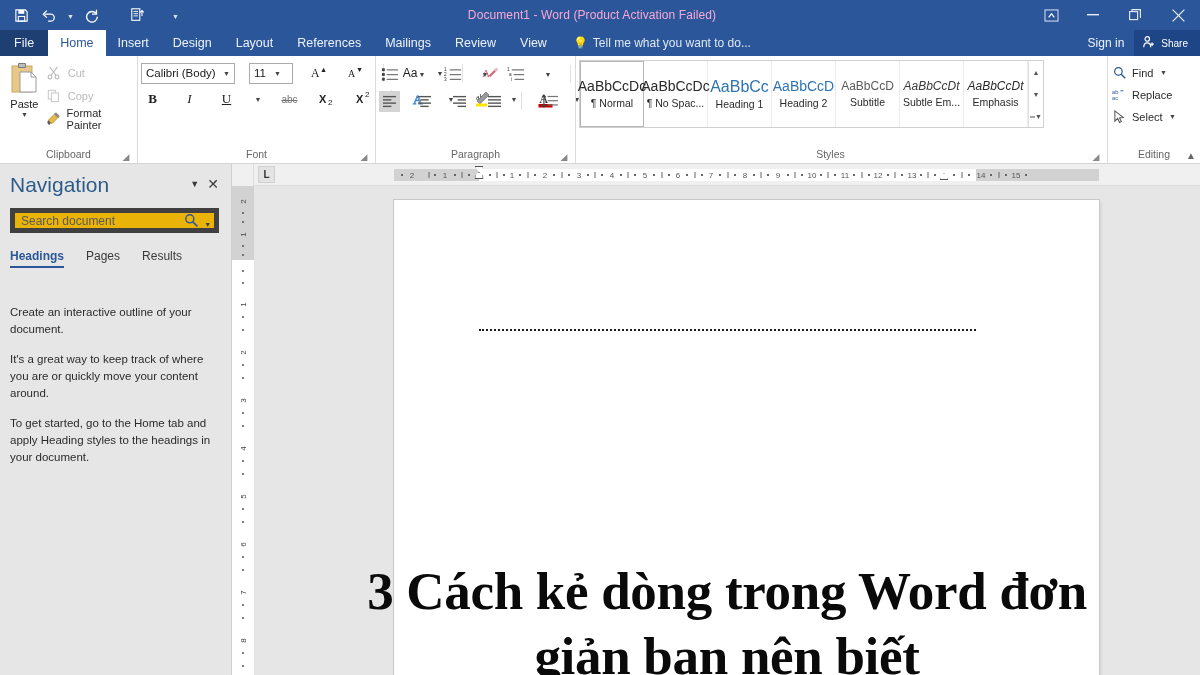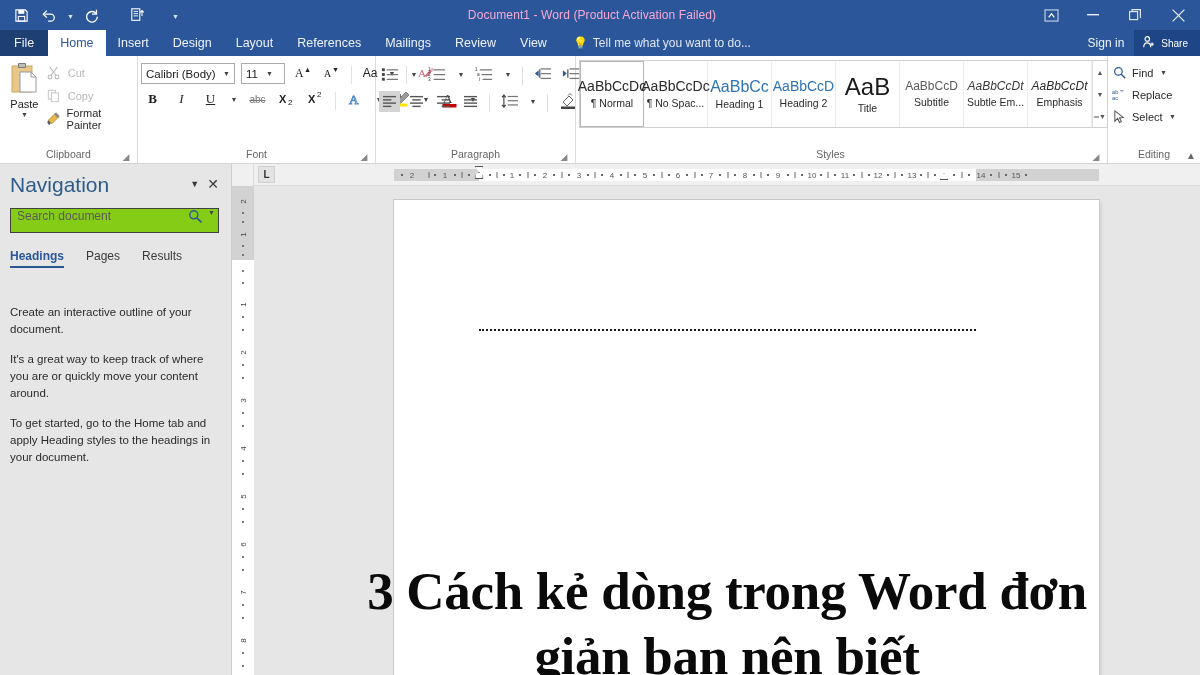--- a/index.html
+++ b/index.html
@@ -106,21 +106,21 @@
   .paste-lbl { font-size: 11px; color: #222; margin-top: 1px; }
   .paste-caret { font-size: 7px; color: #444; line-height: 8px; margin-top: 1px; }
   .clip-col { display: flex; flex-direction: column; padding-top: 5px; gap: 5px; }
   .clip-item { display: flex; align-items: center; gap: 5px; height: 18px; }
   .clip-item .btn-lbl.dim { color: #b9b9b9; }
   .ico { width: 17px; height: 16px; display: flex; align-items: center; justify-content: center; }
 
   
   .font-group { width: 238px; }
   .font-rows { display: flex; flex-direction: column; gap: 4px; padding-top: 3px; }
-  .frow { display: flex; align-items: flex-end; gap: 6px; }
+  .frow { display: flex; align-items: center; gap: 14px; }
   .combo {
     border: 1px solid #ababab; background: #fff; height: 21px;
     display: flex; align-items: center; font-size: 11.5px; color: #1a1a1a;
   }
   .combo .cval { padding: 0 4px 0 4px; white-space: nowrap; overflow: hidden; }
   .combo .carr {
     width: 15px; height: 19px; display: flex; align-items: center;
     justify-content: center; font-size: 7px; color: #444;
   }
   .combo.font-name { width: 94px; }
@@ -181,22 +181,22 @@
     width: 232px; background: #e6e6e6;
     border-right: 1px solid #cfcfcf;
     padding: 10px 12px 0 10px; position: relative;
   }
   .nav-header { display: flex; align-items: flex-start; }
   .nav-title { font-size: 21px; color: #2e5c8a; font-weight: 400; line-height: 1; }
   .nav-hdr-btns { margin-left: auto; display: flex; align-items: center; gap: 8px; padding-top: 3px; }
   .nav-caret { font-size: 9px; color: #3a3a3a; }
   .nav-close { font-size: 14px; color: #3a3a3a; line-height: 1; }
   .nav-search {
-    margin-top: 13px; height: 25px; background: #84cc16;
-    border: 1px solid #404040; display: flex; align-items: flex-start;
+    margin-top: 13px; height: 25px; background: #eab308;
+    border: 5px solid #404040; display: flex; align-items: flex-end;
   }
   .nav-search input {
     flex: 1; border: none; outline: none; font-size: 12px;
     color: #2a2a2a; padding: 0 6px; background: transparent;
     font-family: "Liberation Sans", sans-serif;
   }
   .nav-search input::placeholder { color: #5a5a5a; }
   .search-ico { width: 20px; display: flex; align-items: center; justify-content: center; color: #2b579a; }
   .search-caret { width: 13px; font-size: 7px; color: #444; display: flex; align-items: center; justify-content: center; }
   .nav-tabs { display: flex; gap: 22px; margin-top: 16px; }
@@ -707,24 +707,20 @@
             <span class="style-prev">AaBbCcDc</span>
             <span class="style-name">¶ No Spac...</span>
           </div>
           <div class="style-item">
             <span class="style-prev h">AaBbCc</span>
             <span class="style-name">Heading 1</span>
           </div>
           <div class="style-item">
             <span class="style-prev h" style="font-size:14px">AaBbCcD</span>
             <span class="style-name">Heading 2</span>
-          </div>
-          <div class="style-item">
-            <span class="style-prev title">AaB</span>
-            <span class="style-name">Title</span>
           </div>
           <div class="style-item">
             <span class="style-prev sub">AaBbCcD</span>
             <span class="style-name">Subtitle</span>
           </div>
           <div class="style-item">
             <span class="style-prev em">AaBbCcDt</span>
             <span class="style-name">Subtle Em...</span>
           </div>
           <div class="style-item">

